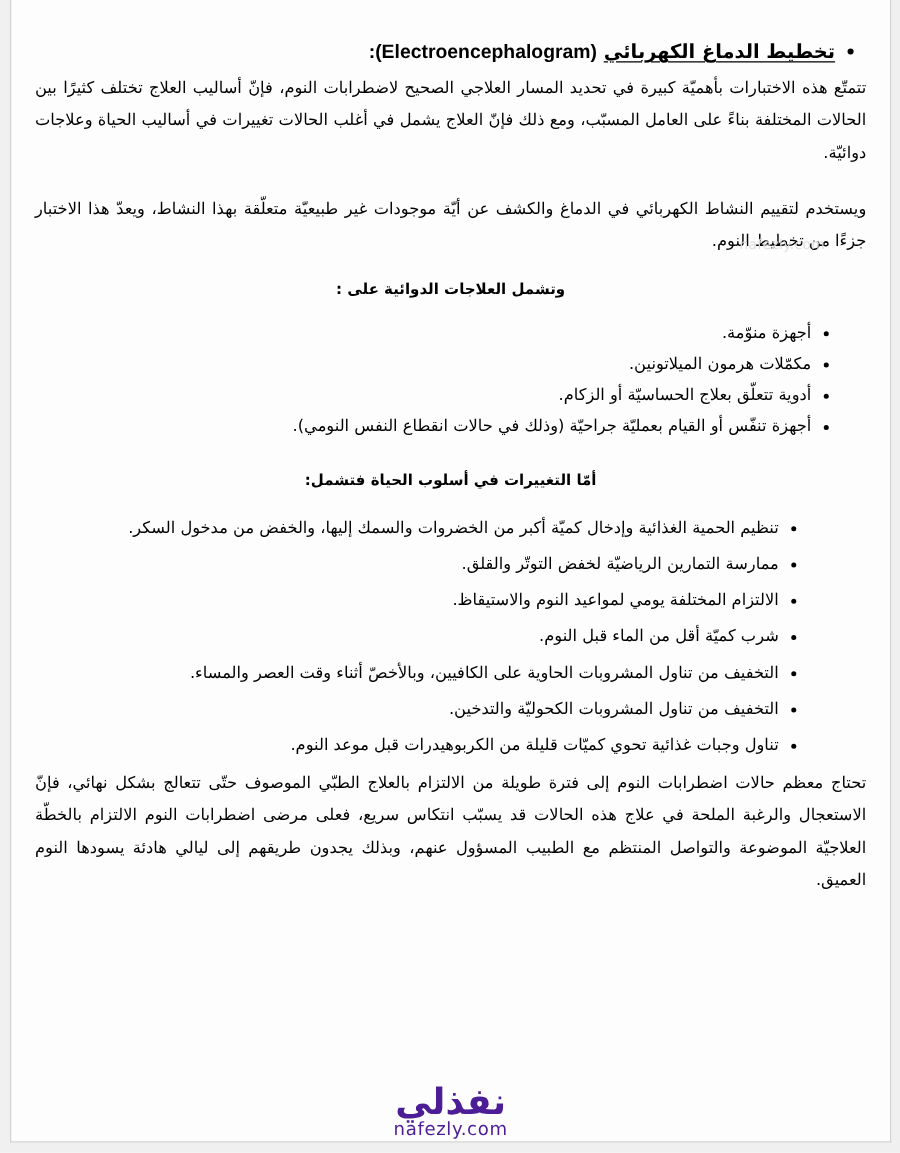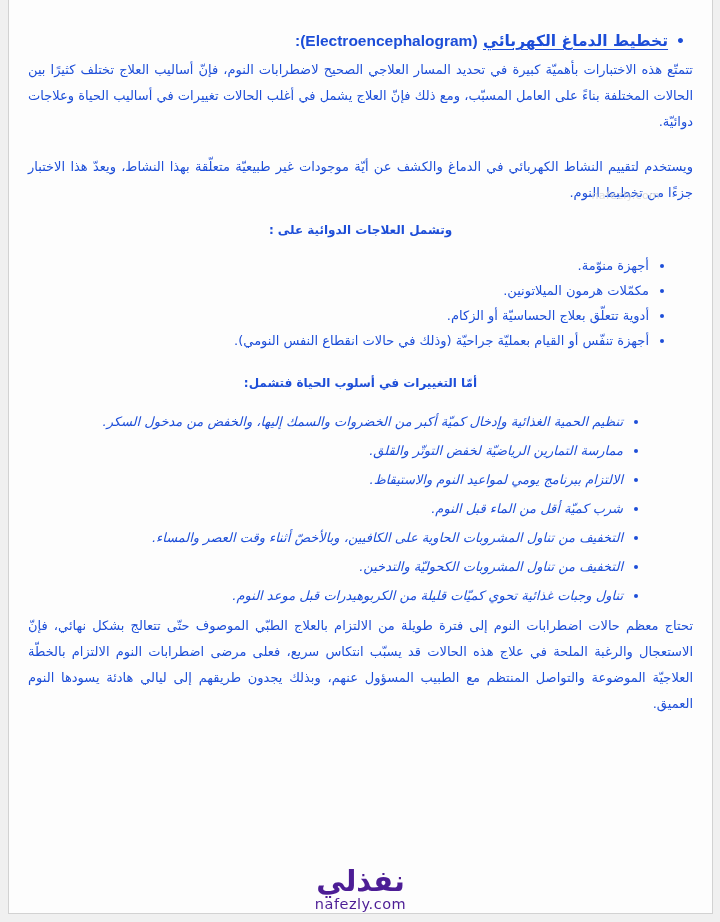--- a/index.html
+++ b/index.html
@@ -13,21 +13,21 @@
     position: absolute;
     left: 8px; top: 0;
     width: 705px; height: 914px;
     background: #fdfdfd;
     border: 1px solid #d2d2d2;
     border-top: none;
   }
   .content {
     direction: rtl;
     padding: 0 19px;
-    color: #1d4ed8;
+    color: #000000;
   }
   .doc-title {
     margin-top: 32px;
     padding-right: 8px;
     font-size: 15.5px;
     font-weight: bold;
     text-align: right;
   }
   .doc-title .bullet { margin-left: 8px; font-size: 14px; }
   .doc-title .title-ar { text-decoration: underline; text-underline-offset: 3px; }
@@ -54,21 +54,20 @@
   ul.meds-list {
     margin-top: 17px;
     padding-right: 44px;
     line-height: 24px;
   }
   ul.meds-list li { margin-bottom: 1px; }
   ul.lifestyle-list {
     margin-top: 19px;
     padding-right: 70px;
     line-height: 25px;
-    font-style: italic;
   }
   ul.lifestyle-list li { margin-bottom: 4px; }
   h1.conclusion-heading {
     margin-top: 46px;
     font-size: 17.5px;
     font-weight: bold;
     text-align: right;
   }
   .conclusion-para { margin-top: 5px; }
   .inline-watermark {
@@ -119,21 +118,21 @@
       <li>مكمّلات هرمون الميلاتونين.</li>
       <li>أدوية تتعلّق بعلاج الحساسيّة أو الزكام.</li>
       <li>أجهزة تنفّس أو القيام بعمليّة جراحيّة (وذلك في حالات انقطاع النفس النومي).</li>
     </ul>
 
     <h2 class="sec-heading lifestyle-heading">أمّا التغييرات في أسلوب الحياة فتشمل:</h2>
 
     <ul class="doc-list lifestyle-list">
       <li>تنظيم الحمية الغذائية وإدخال كميّة أكبر من الخضروات والسمك إليها، والخفض من مدخول السكر.</li>
       <li>ممارسة التمارين الرياضيّة لخفض التوتّر والقلق.</li>
-      <li>الالتزام ببرنامج يومي لمواعيد النوم والاستيقاظ.</li>
+      <li>الالتزام المختلفة يومي لمواعيد النوم والاستيقاظ.</li>
       <li>شرب كميّة أقل من الماء قبل النوم.</li>
       <li>التخفيف من تناول المشروبات الحاوية على الكافيين، وبالأخصّ أثناء وقت العصر والمساء.</li>
       <li>التخفيف من تناول المشروبات الكحوليّة والتدخين.</li>
       <li>تناول وجبات غذائية تحوي كميّات قليلة من الكربوهيدرات قبل موعد النوم.</li>
     </ul>
 
 
     <p class="para conclusion-para">تحتاج معظم حالات اضطرابات النوم إلى فترة طويلة من الالتزام بالعلاج الطبّي الموصوف حتّى تتعالج بشكل نهائي، فإنّ الاستعجال والرغبة الملحة في علاج هذه الحالات قد يسبّب انتكاس سريع، فعلى مرضى اضطرابات النوم الالتزام بالخطّة العلاجيّة الموضوعة والتواصل المنتظم مع الطبيب المسؤول عنهم، وبذلك يجدون طريقهم إلى ليالي هادئة يسودها النوم العميق.</p>
 
   </div>

